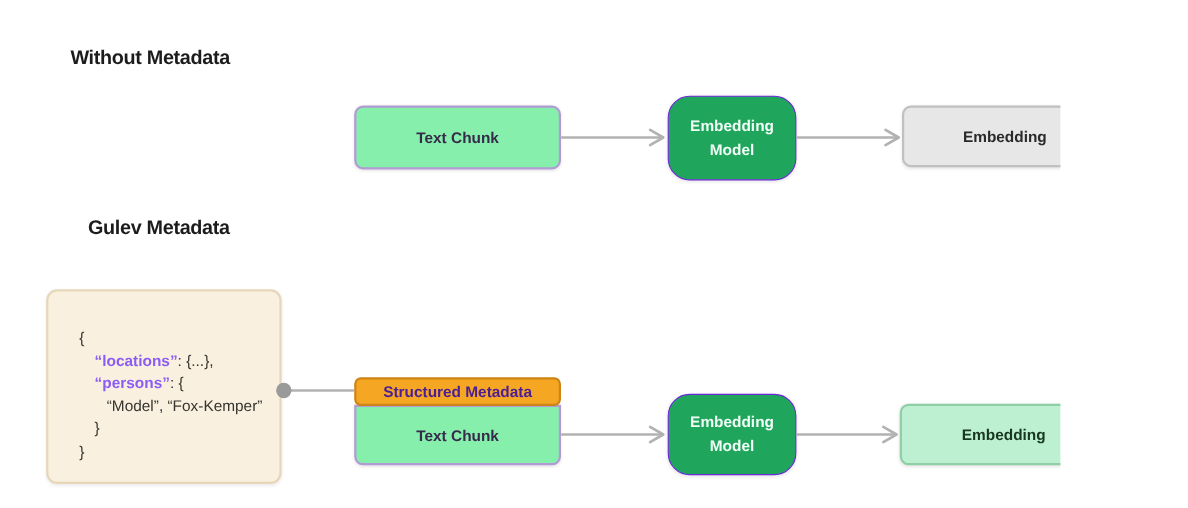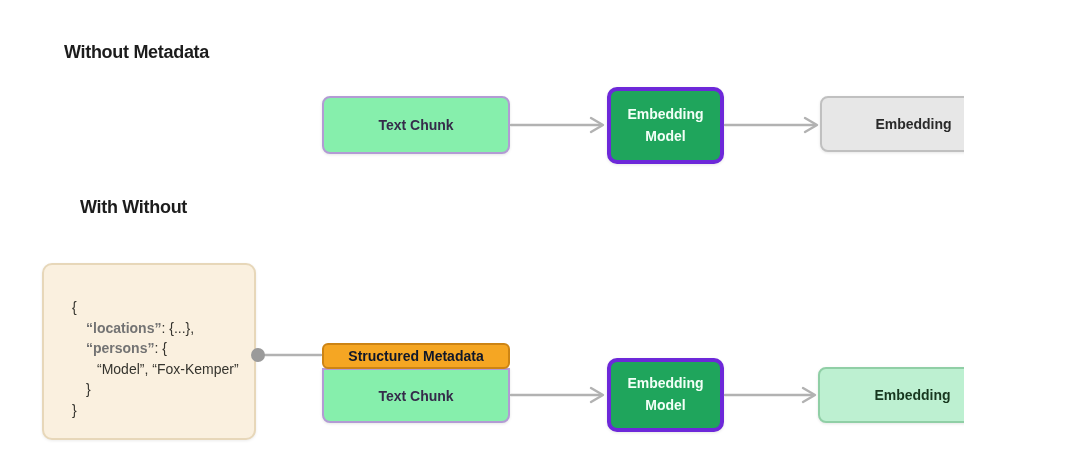--- a/index.html
+++ b/index.html
@@ -36,41 +36,41 @@
     box-shadow: 0 1px 3px rgba(0,0,0,0.10);
   }
 
   .node-purple {
     background: #86efac;
     border: 2px solid #b29bd4;
     color: #352b4a;
   }
   .node-green {
     background: #1fa55c;
-    border: 4px solid #6d28d9;
-    border-radius: 10px;
+    border: 1px solid #6d28d9;
+    border-radius: 20px;
     color: #f2fff7;
     line-height: 1.55;
     padding: 0 16px;
   }
   .node-gray {
     background: #e7e7e7;
     border: 2px solid #c0c0c0;
     color: #2a2a2a;
   }
   .node-mint {
     background: #bdf0d1;
     border: 2px solid #90cfa6;
     color: #17371f;
   }
   .node-orange {
     background: #f5a623;
     border: 2px solid #cd8414;
     border-radius: 6px;
-    color: #0f172a;
+    color: #4c1d95;
     box-shadow: none;
     z-index: 3;
   }
 
   
   .r1-text-chunk       { left: 322px; top: 96px;  width: 188px; height: 58px; }
   .r1-embedding-model  { left: 607px; top: 87px;  width: 117px; height: 77px; }
   .r1-embedding        { left: 820px; top: 96px;  width: 187px; height: 56px; }
 
   
@@ -89,21 +89,21 @@
     border: 2px solid #e7d7b9;
     border-radius: 10px;
     box-shadow: 0 1px 3px rgba(0,0,0,0.08);
     padding: 32px 10px 0 28px;
     font-size: 14px;
     line-height: 20.5px;
     color: #35342e;
     white-space: nowrap;
   }
   .json-line { font-weight: normal; }
-  .json-line .key { font-weight: bold; color: #737373; }
+  .json-line .key { font-weight: bold; color: #8b5cf6; }
   .ind-1 { padding-left: 14px; }
   .ind-2 { padding-left: 25px; }
 
   .overlay {
     position: absolute;
     left: 0; top: 0;
     z-index: 5;
     pointer-events: none;
   }
   .overlay line, .overlay path {
@@ -115,21 +115,21 @@
   }
   .overlay circle { fill: #9a9a9a; stroke: none; }
 </style>
 </head>
 <body>
 
 <div class="canvas">
 
   <div class="section-title title-without">Without Metadata</div>
 
-  <div class="section-title title-with">With Without</div>
+  <div class="section-title title-with">Gulev Metadata</div>
 
   <div class="node node-purple r1-text-chunk">Text Chunk</div>
 
   <div class="node node-green r1-embedding-model">Embedding Model</div>
 
   <div class="node node-gray r1-embedding">Embedding</div>
 
   <div class="json-box">
     <div class="json-line">{</div>
     <div class="json-line ind-1"><span class="key">“locations”</span><span>: {...},</span></div>

